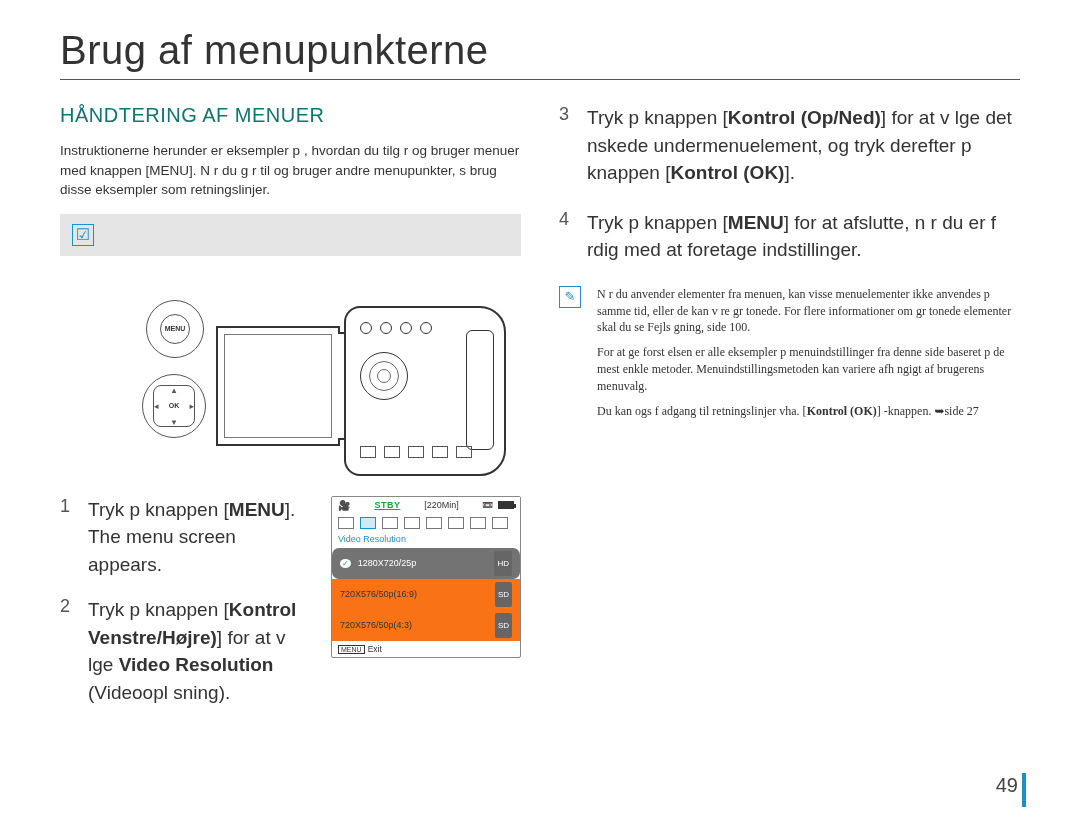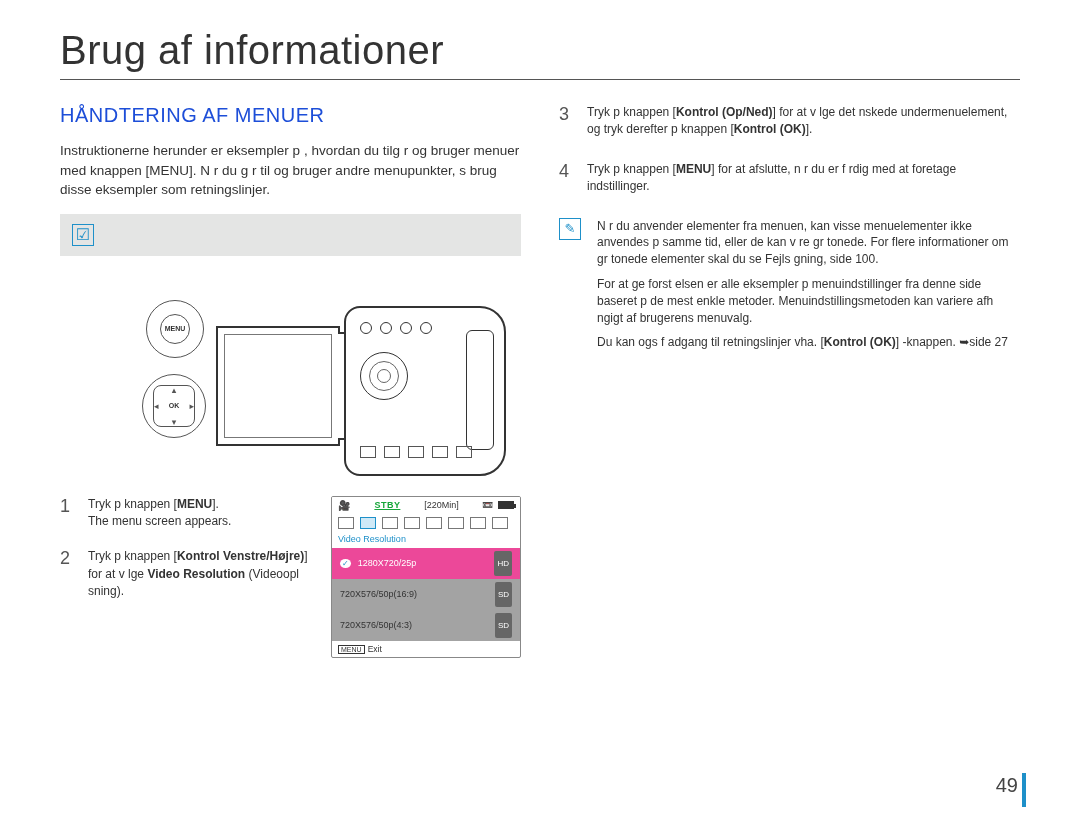--- a/index.html
+++ b/index.html
@@ -24,21 +24,21 @@
     padding-bottom: 6px;
     margin: 0 0 24px 0;
   }
   .columns {
     display: flex;
     gap: 38px;
   }
   .col-left, .col-right { flex: 1 1 50%; }
 
   .section-head {
-    color: #1d4ed8;
+    color: #0f766e;
     font-size: 20px;
     letter-spacing: 0.5px;
     margin: 0 0 14px 0;
     font-weight: 400;
   }
   .para {
     font-size: 13.5px;
     line-height: 1.45;
     color: #333;
     margin: 0 0 14px 0;
@@ -151,21 +151,21 @@
   }
 
   
   .steps { margin-top: 0; }
   .step {
     display: flex;
     gap: 12px;
     margin-bottom: 18px;
   }
   .step-num { font-size: 18px; color: #555; flex: 0 0 16px; }
-  .step-body { font-size: 12px; line-height: 1.45; }
+  .step-body { font-size: 19px; line-height: 1.45; }
   .step-body .strong { font-weight: bold; }
 
   .steps-row { display:flex; gap:16px; align-items:flex-start;}
   .steps-left{flex:1;}
 
   
   .mini-screen {
     width: 190px;
     border: 1px solid #888;
     border-radius: 2px;
@@ -189,24 +189,24 @@
   .ms-icons span{
     display:inline-block; width:16px; height:12px; border:1px solid #777;
   }
   .ms-icons span.active{ border-color:#1E90C9; background:#cfe9f7;}
   .ms-section{
     padding:2px 6px 4px 6px; color:#1E90C9; font-size:9px;
   }
   .ms-list{}
   .ms-item{
     padding:3px 8px; display:flex; justify-content:space-between; align-items:center;
-    color:#333; background:#a3a3a3; font-size:9px;
+    color:#333; background:#f97316; font-size:9px;
   }
   .ms-item.selected{
-    background:#ec4899; color:#fff;
+    background:#737373; color:#fff;border-radius:7px;
   }
   .ms-item .badge{
     display:inline-block; font-size:8px; padding:8px 3px; border-radius:2px; background:#666; color:#fff;
   }
   .ms-item.selected .check::before{content:"✓"; color:#1E90C9; background:#fff; border-radius:50%; padding:0 2px; margin-right:3px; font-size:8px;}
   .ms-item .check{margin-right:4px;}
   .ms-exit{
     padding:3px 6px; font-size:8.5px; color:#333;
   }
   .ms-exit .menu-box{
@@ -220,40 +220,40 @@
   }
   .right-note .note-icon-col{
     flex: 0 0 24px;
   }
   .pen-icon{
     width:22px; height:22px; border:1px solid #1E90C9;
     display:flex; align-items:center; justify-content:center;
     color:#1E90C9; font-size:13px;
   }
   .right-note-body{
-    font-size:12px; line-height:1.4; color:#333;
+    font-size:12px; line-height:1.4; color:#333;font-family:Liberation Serif, serif;
   }
   .bullet-para{ margin:0 0 8px 0;}
 
   .pageno {
     position: absolute;
     right: 62px;
     bottom: 28px;
     font-size: 20px;
     color: #444;
   }
   .pageno-bar{
     position:absolute; right:54px; bottom:18px; width:4px; height:34px; background:#1E90C9;
   }
 </style>
 </head>
 <body>
 
 <div class="page">
-  <h1 class="main-title">Brug af informationer</h1>
+  <h1 class="main-title">Brug af menupunkterne</h1>
 
   <div class="columns">
 
     <div class="col-left">
       <h2 class="section-head">HÅNDTERING AF MENUER</h2>
       <p class="para">Instruktionerne herunder er eksempler p , hvordan du tilg r og bruger menuer med knappen [MENU]. N r du g r til og bruger andre menupunkter, s  brug disse eksempler som retningslinjer.</p>
 
       <div class="gray-note">
         <div class="note-icon">
             <span>☑</span>

